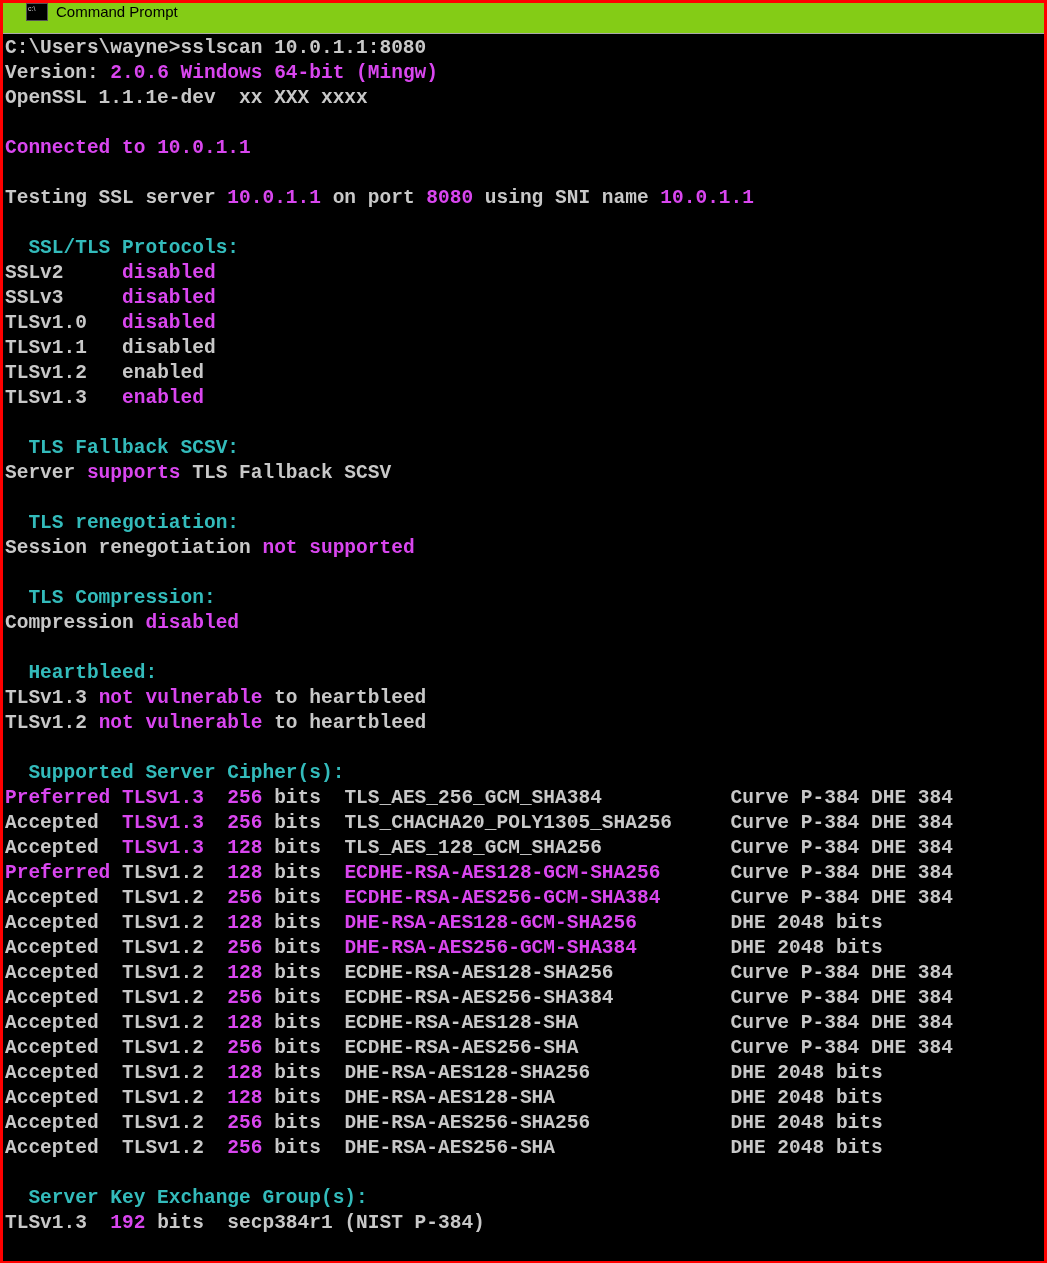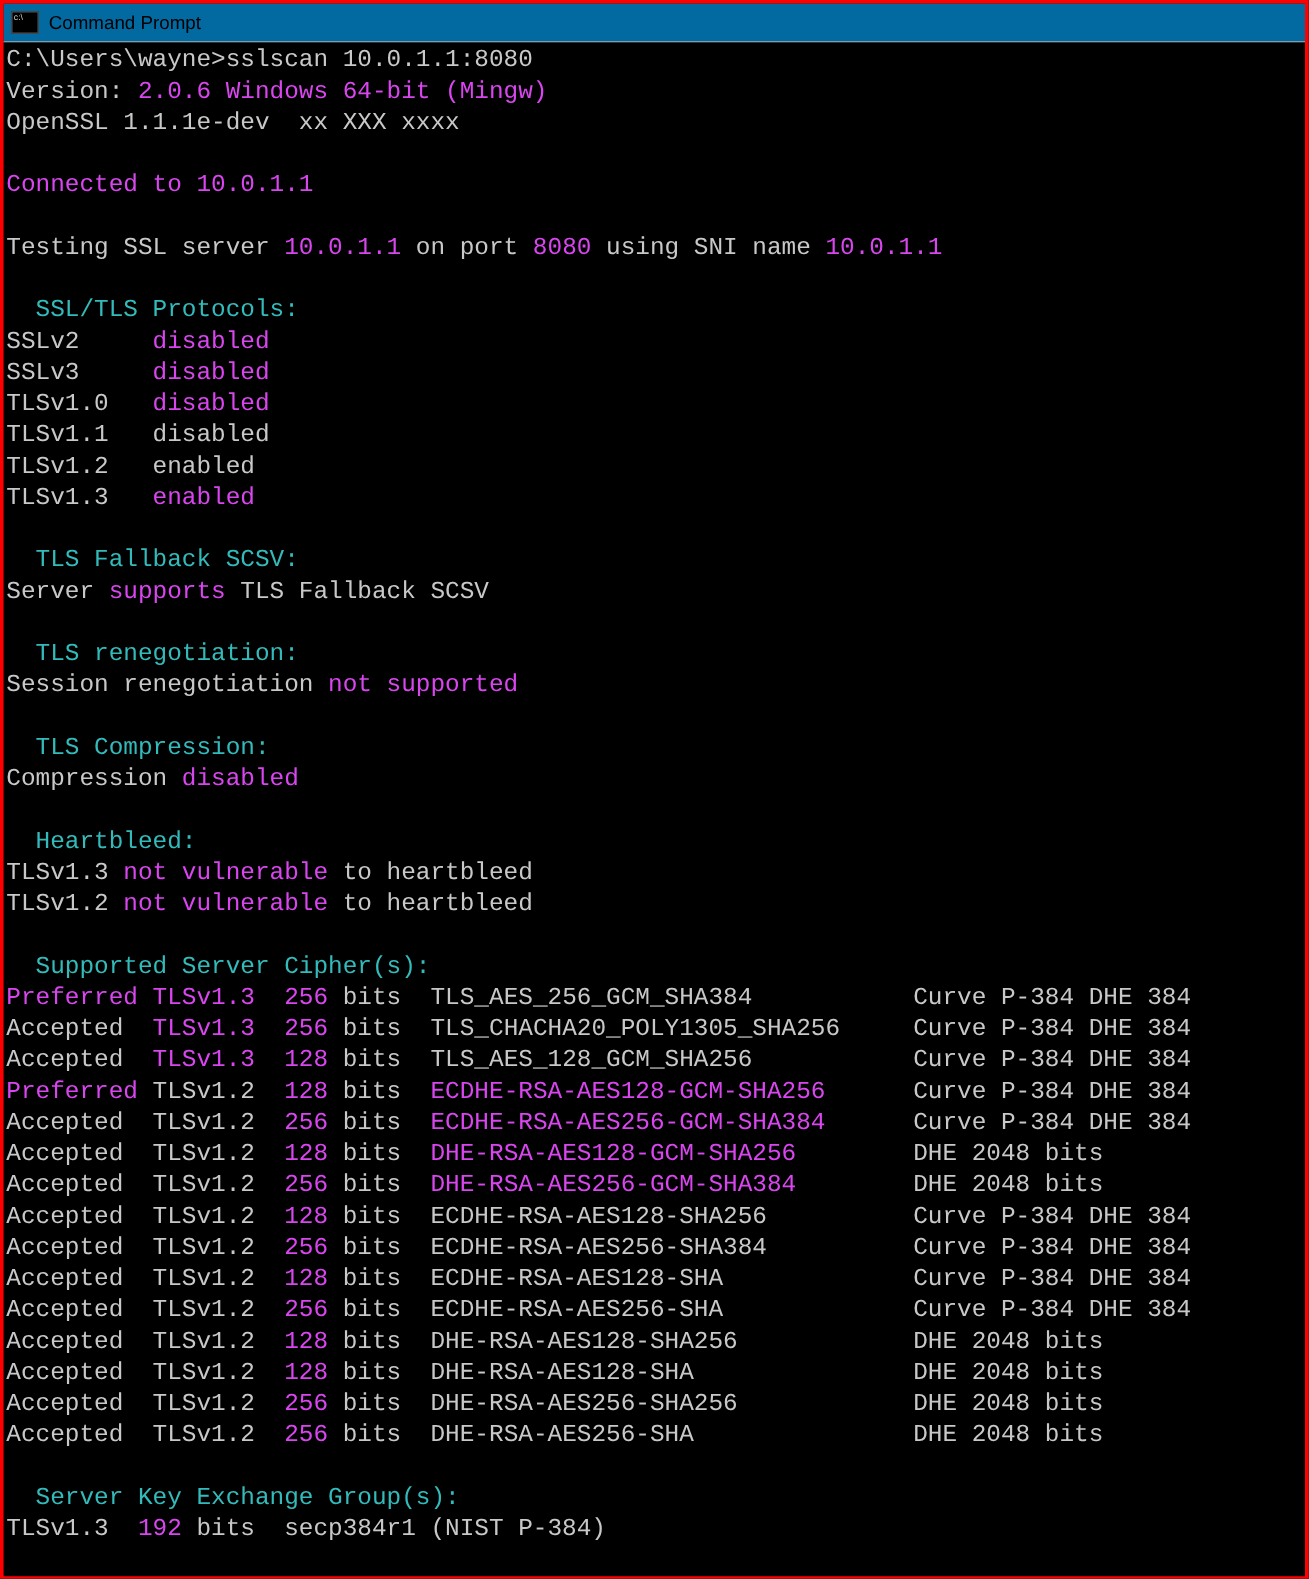--- a/index.html
+++ b/index.html
@@ -11,25 +11,25 @@
   .window {
     width: 1047px;
     height: 1263px;
     box-sizing: border-box;
     border: 3px solid #ff0000;
     background: #000;
     margin: 0;
   }
   .titlebar {
     height: 30px;
-    background: #0369a1;
+    background: #84cc16;
     border-bottom: 1px solid #aaa;
     display: flex;
-    align-items: center;
-    padding: 0 6px;
+    align-items: flex-start;
+    padding: 0 23px;
     font-family: "Segoe UI", Arial, sans-serif;
     font-size: 15px;
     color: #000;
   }
   .titlebar .icon {
     width: 18px;
     height: 14px;
     border: 1px solid #555;
     background: #000;
     color: #fff;
@@ -51,20 +51,21 @@
     background: #000;
     color: #c8c8c8;
     font-size: 19.5px;
     line-height: 25px;
     padding: 2px 4px 4px 2px;
     white-space: pre;
     letter-spacing: 0px;
     overflow: hidden;
     height: calc(1263px - 30px - 6px);
     box-sizing: border-box;
+    font-weight: bold;
   }
   .c-green  { color: #d946ef; }
   .c-teal   { color: #33bbbb; margin-top: 28px; }
   .c-grey   { color: #c8c8c8; }
 </style>
 </head>
 <body>
 
 <div class="window">
 

